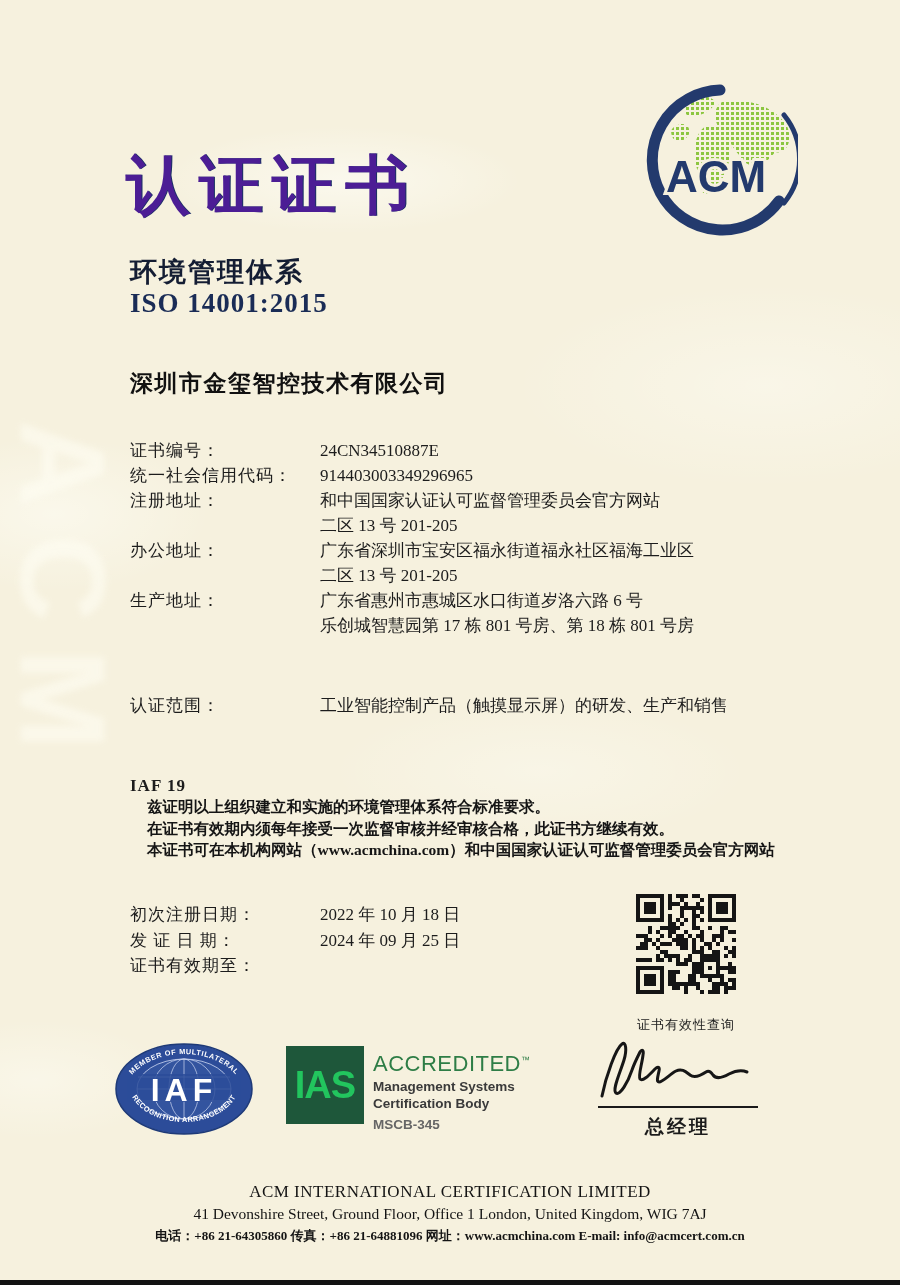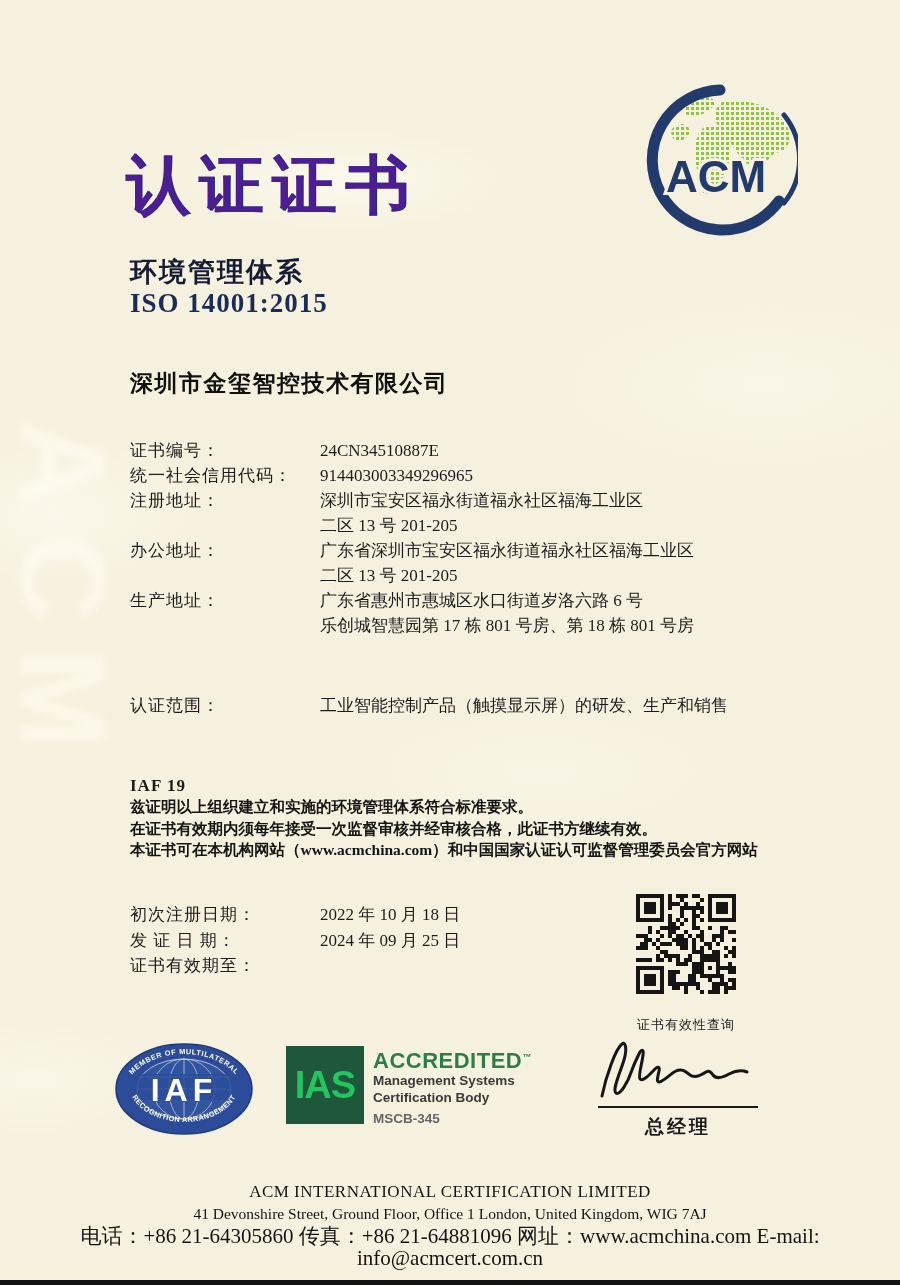--- a/index.html
+++ b/index.html
@@ -27,41 +27,41 @@
   .sysname{left:130px;top:254px;font-size:27px;font-weight:800;color:#141d33;letter-spacing:2px;}
   .standard{left:130px;top:288px;font-size:27px;font-weight:700;color:#1a2c56;letter-spacing:1px;}
   .company{left:130px;top:368px;font-size:23px;font-weight:800;color:#111;letter-spacing:1.5px;}
   .fields{left:130px;top:438px;width:680px;font-size:17px;line-height:25px;}
   .frow{display:flex;}
   .flabel{width:190px;flex:0 0 190px;letter-spacing:1px;}
   .fvalue{flex:1;}
   .scope{left:130px;top:694px;width:700px;font-size:17px;display:flex;}
   .iafsec{left:130px;top:776px;width:690px;}
   .iafcode{font-size:17px;font-weight:800;letter-spacing:1px;}
-  .iafsec .ln{font-size:15.5px;font-weight:700;line-height:21.5px;color:#151515;}
+  .iafsec .ln{font-size:15.5px;font-weight:700;line-height:21.5px;color:#151515;margin-left:17px;}
   .dates{left:130px;top:902px;width:500px;font-size:17px;line-height:25.5px;}
   .qrbox{left:636px;top:894px;width:100px;text-align:center;}
   .qrcap{font-size:13px;margin-top:18px;letter-spacing:1px;color:#222;}
   .iaf-logo{left:114px;top:1042px;text-decoration:underline;}
   .ias{left:286px;top:1046px;display:flex;}
   .ias-square{width:78px;height:78px;background:#1e573a;color:#22c55e;display:flex;align-items:center;justify-content:center;
     font-family:"Liberation Sans",sans-serif;font-weight:900;font-size:38px;letter-spacing:-1px;}
   .ias-text{margin-left:9px;font-family:"Liberation Sans",sans-serif;}
-  .ias-acc{color:#2e7d46;font-size:22px;font-weight:700;letter-spacing:.5px;line-height:23px;}
+  .ias-acc{color:#2e7d46;font-size:22px;font-weight:400;letter-spacing:.5px;line-height:28px;}
   .ias-acc sup{font-size:9px;color:#2e7d46;}
   .ias-l{font-size:13.5px;font-weight:700;color:#3a3a3a;line-height:17px;}
   .ias-m{font-size:13.5px;font-weight:600;color:#666;line-height:19px;margin-top:3px;}
   .sig{left:592px;top:1032px;}
   .sigline{left:598px;top:1106px;width:160px;border-top:2px solid #1a1a1a;}
   .sigrole{left:598px;top:1114px;width:160px;text-align:center;font-size:19px;font-weight:800;letter-spacing:3px;}
   .footer{left:0;top:1180px;width:900px;text-align:center;color:#141414;}
   .f1{font-size:17px;letter-spacing:.5px;line-height:23px;}
   .f2{font-size:15.5px;line-height:22px;}
   .f3{font-size:15.5px;line-height:22px;font-weight:600;}
-  .f4{font-size:21px;line-height:22px;font-weight:400;}
+  .f4{font-size:13px;line-height:22px;font-weight:700;}
   .scan-edge{left:0;bottom:0;width:900px;height:5px;background:#121212;}
   svg text{font-family:"Liberation Sans",sans-serif;}
 </style>
 </head>
 <body>
 
 <div class="abs watermark">ACM</div>
 
 <div class="abs" style="left:636px;top:82px;">
   <svg width="162" height="154" viewBox="0 0 162 154">
@@ -90,21 +90,21 @@
     <div class="flabel">证书编号：</div>
     <div class="fvalue">24CN34510887E</div>
   </div>
   <div class="frow">
     <div class="flabel">统一社会信用代码：</div>
     <div class="fvalue">914403003349296965</div>
   </div>
   <div class="frow">
     <div class="flabel">注册地址：</div>
     <div class="fvalue">
-      <div>深圳市宝安区福永街道福永社区福海工业区</div>
+      <div>和中国国家认证认可监督管理委员会官方网站</div>
       <div>二区 13 号 201-205</div>
     </div>
   </div>
   <div class="frow">
     <div class="flabel">办公地址：</div>
     <div class="fvalue">
       <div>广东省深圳市宝安区福永街道福永社区福海工业区</div>
       <div>二区 13 号 201-205</div>
     </div>
   </div>

